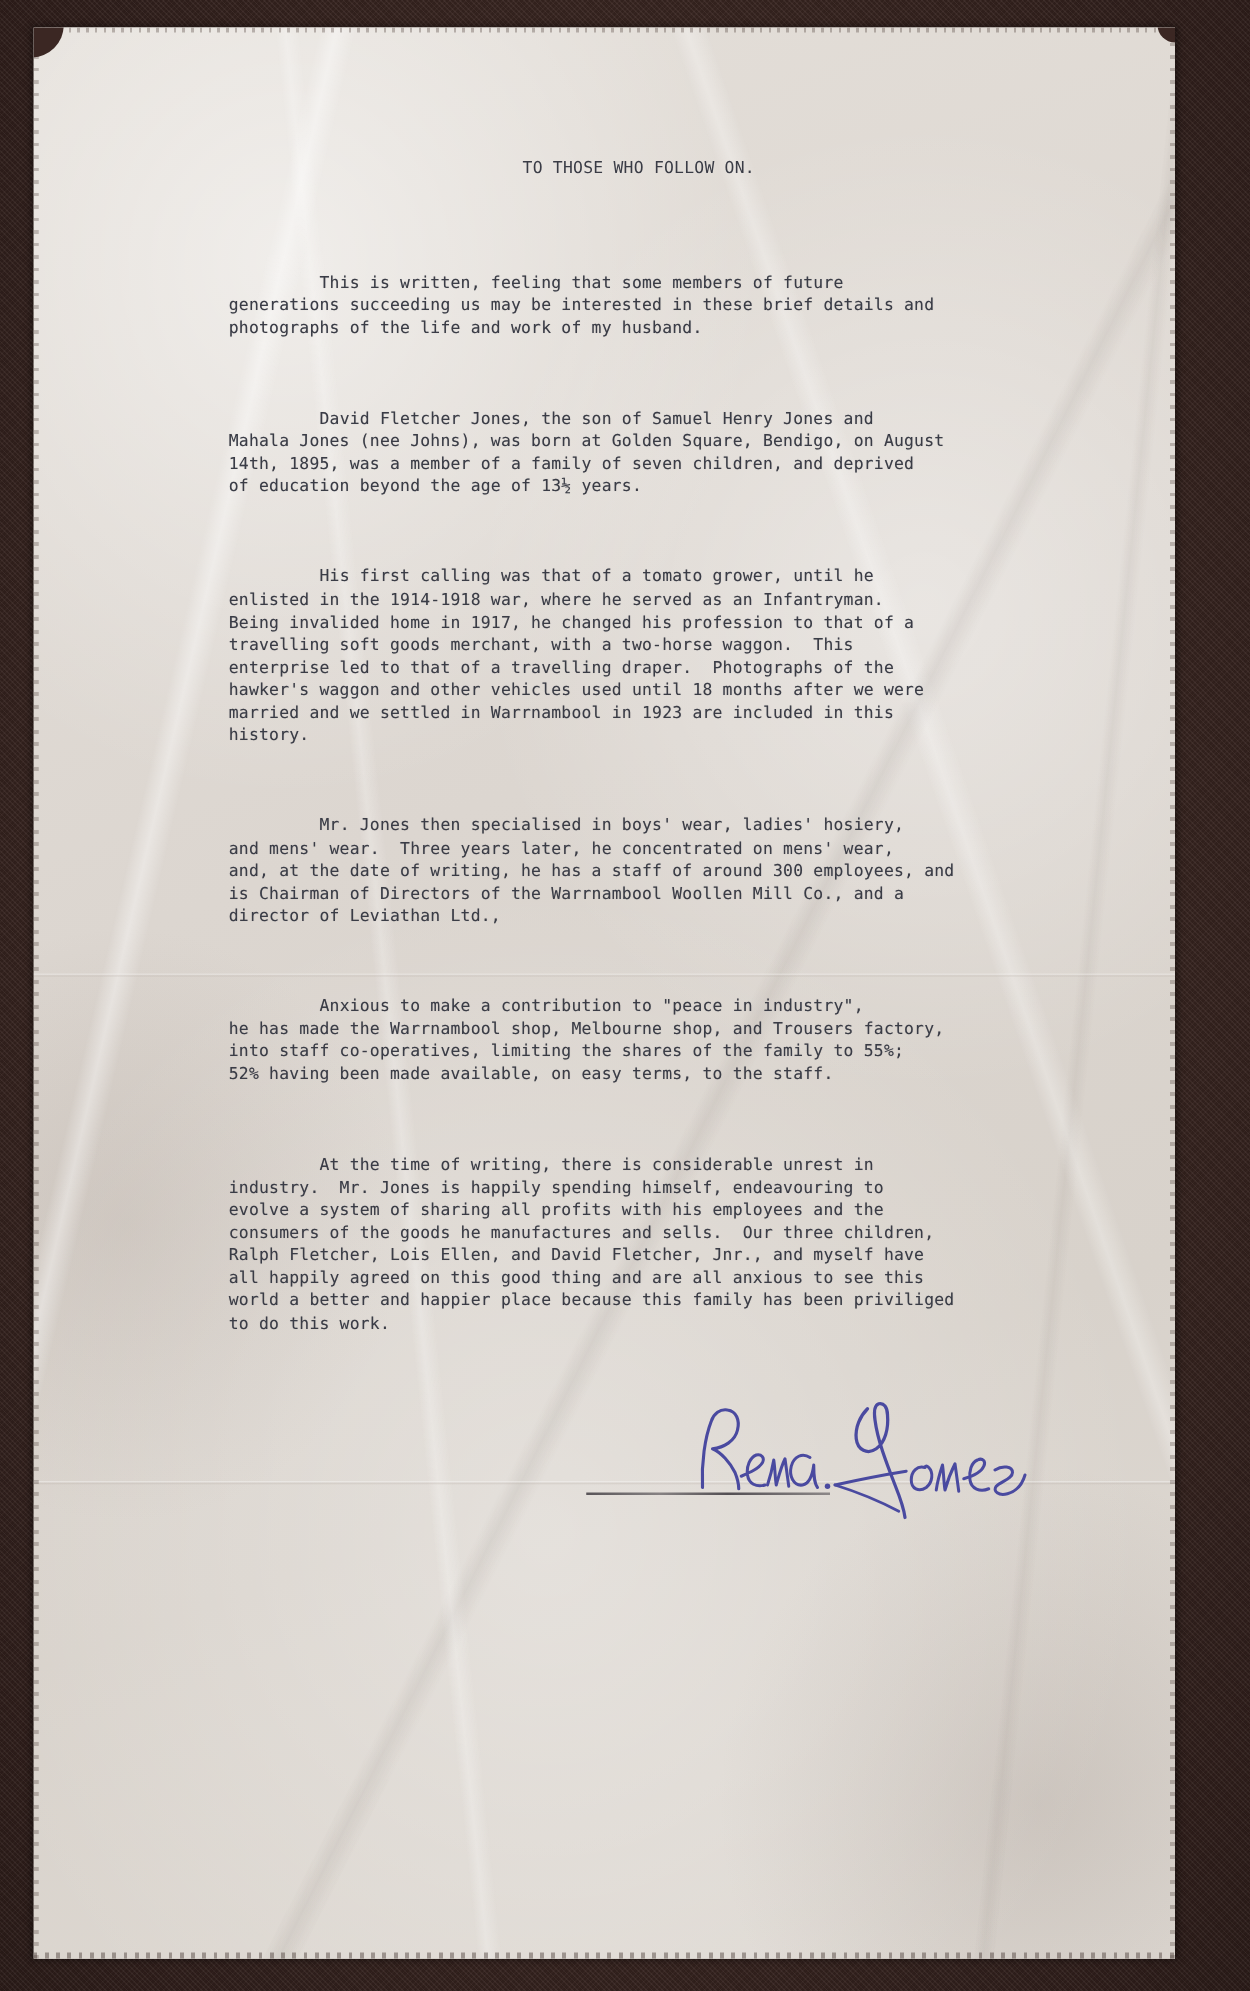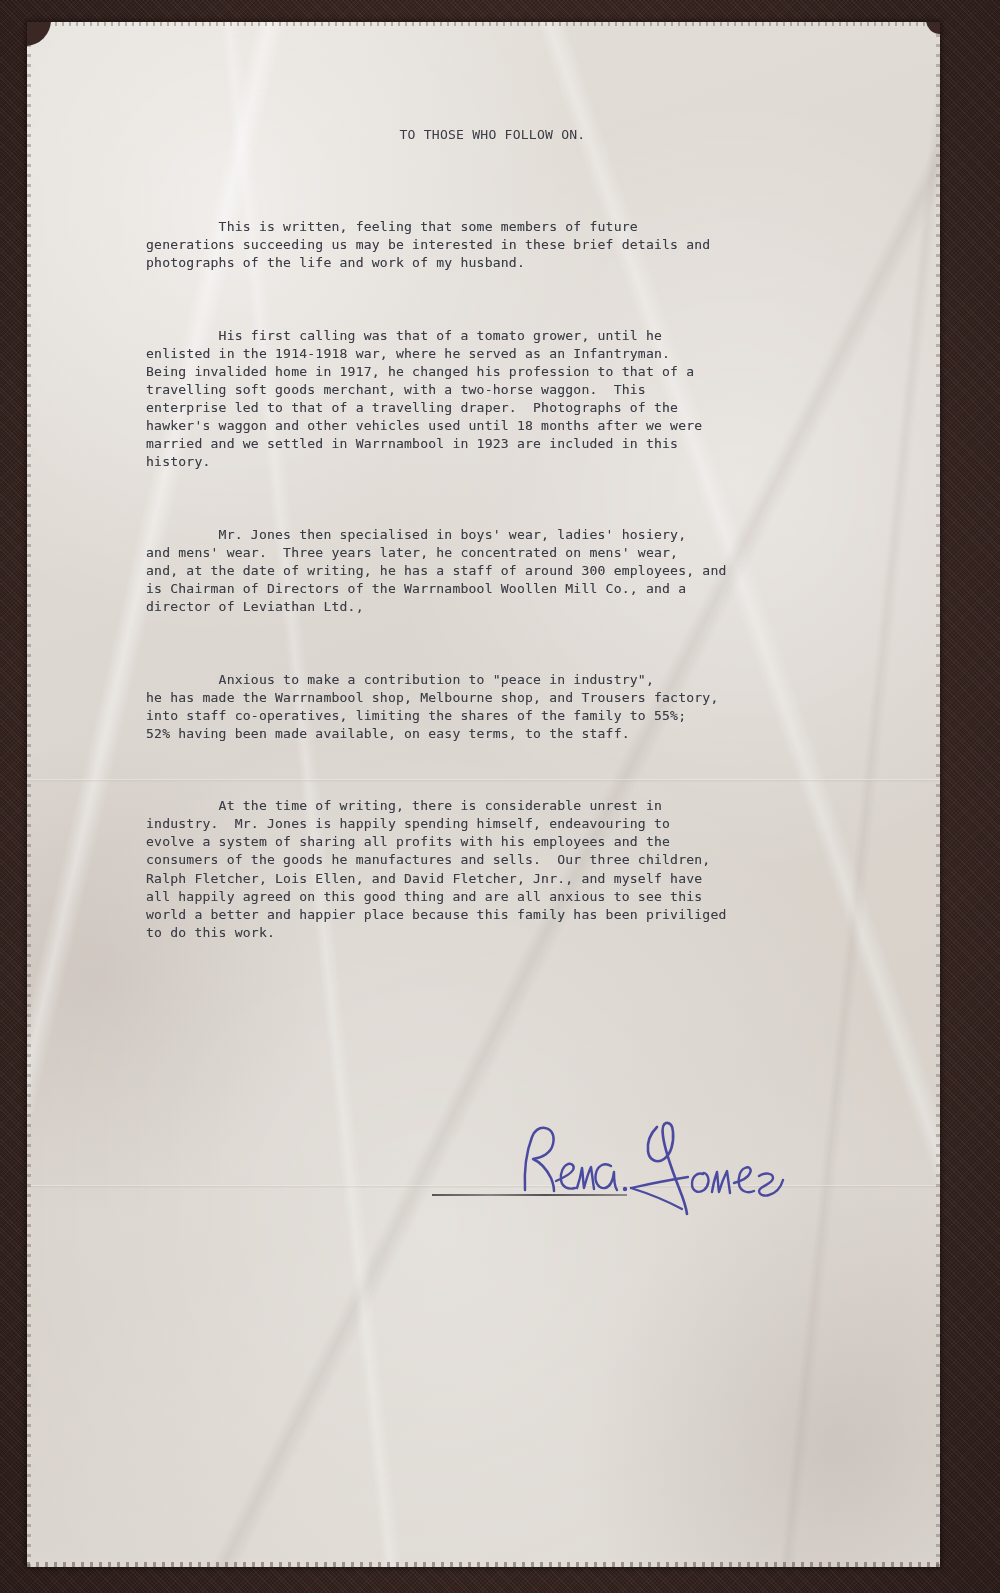--- a/index.html
+++ b/index.html
@@ -127,20 +127,21 @@
   
   #typescript {
     position: absolute;
     inset: 0;
     padding: 0;
     color: #3a3c46;
     font-family: "DejaVu Sans Mono", "Liberation Mono", monospace;
     font-size: 13.1px;
     line-height: 18.1px;
     letter-spacing: 0.18px;
+    margin-left: 37px;
     -webkit-font-smoothing: antialiased;
   }
 
   #doc-title {
     position: absolute;
     top: 104px;
     left: 0;
     width: 100%;
     text-align: center;
     font-family: "DejaVu Sans Mono", "Liberation Mono", monospace;
@@ -217,20 +218,24 @@
   <div class="edge" id="corner-tr"></div>
 
   <div id="typescript">
 
     <div id="doc-title">TO  THOSE  WHO  FOLLOW  ON.</div>
 
     <div id="body-block">
       <p class="para">         This is written, feeling that some members of future
 generations succeeding us may be interested in these brief details and
 photographs of the life and work of my husband.</p>
+      <p class="para">         David Fletcher Jones, the son of Samuel Henry Jones and
+Mahala Jones (nee Johns), was born at Golden Square, Bendigo, on August
+14th, 1895, was a member of a family of seven children, and deprived
+of education beyond the age of 13½ years.</p>
       <p class="para">         His first calling was that of a tomato grower, until he
 enlisted in the 1914-1918 war, where he served as an Infantryman.
 Being invalided home in 1917, he changed his profession to that of a
 travelling soft goods merchant, with a two-horse waggon.  This
 enterprise led to that of a travelling draper.  Photographs of the
 hawker's waggon and other vehicles used until 18 months after we were
 married and we settled in Warrnambool in 1923 are included in this
 history.</p>
       <p class="para">         Mr. Jones then specialised in boys' wear, ladies' hosiery,
 and mens' wear.  Three years later, he concentrated on mens' wear,

